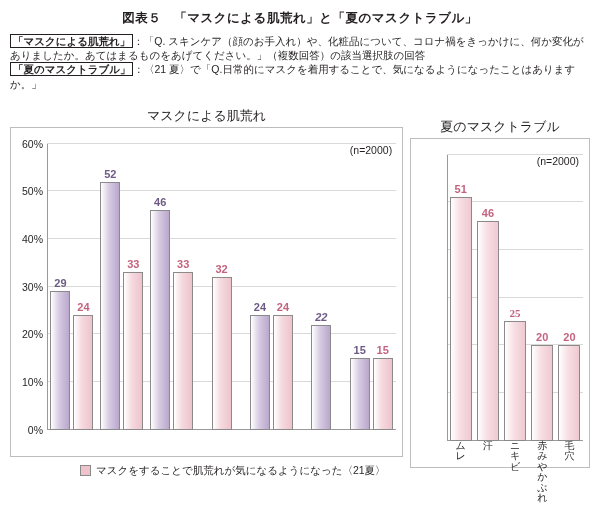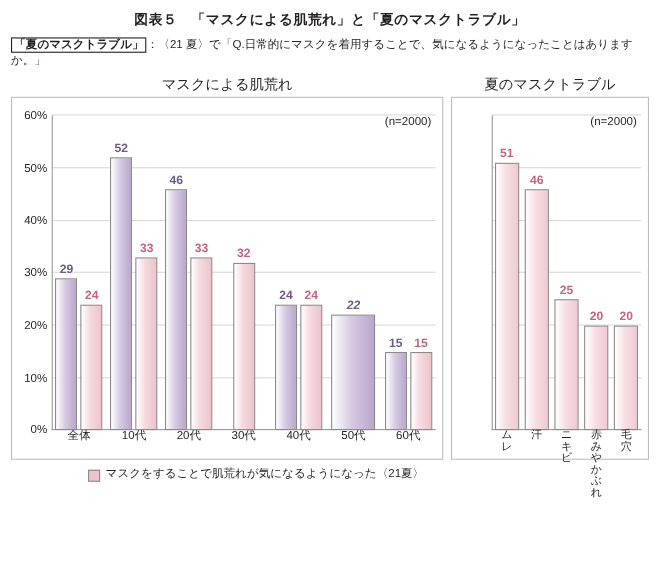--- a/index.html
+++ b/index.html
@@ -41,23 +41,23 @@
     font-weight: bold;
     display: inline-block;
     line-height: 1.15;
   }
   .note-indent {
     display: block;
     padding-left: 22px;
   }
   .charts {
     position: relative;
-    margin-top: 6px;
+    margin-top: 16px;
     display: flex;
-    align-items: flex-start;
+    align-items: center;
   }
   .chart-box {
     position: relative;
   }
   .chart-left {
     width: 400px;
   }
   .chart-right {
     width: 183px;
     margin-left: 7px;
@@ -208,20 +208,23 @@
   .swatch.k { background: #eec3cc; }
 </style>
 </head>
 <body>
 
 <div class="page">
 
   <div class="title">図表５　「マスクによる肌荒れ」と「夏のマスクトラブル」</div>
 
   <div class="note-block">
+    <span class="note-row">
+      <span class="boxed">「マスクによる肌荒れ」</span><span>：「Q. スキンケア（顔のお手入れ）や、化粧品について、コロナ禍をきっかけに、何か変化がありましたか。あてはまるものをあげてください。」（複数回答）の該当選択肢の回答</span>
+    </span>
     <span class="note-row">
       <span class="boxed">「夏のマスクトラブル」</span><span>：〈21 夏〉で「Q.日常的にマスクを着用することで、気になるようになったことはありますか。」</span>
     </span>
   </div>
 
   <div class="charts">
 
     <div class="chart-box chart-left">
       <div class="chart-title">マスクによる肌荒れ</div>
       <div class="plot-wrap plot-left">
@@ -284,45 +287,36 @@
                 <div class="bar s1" style="height: 40%; width: 20px;">
                   <div class="fill" style="height: 100%;"></div>
                   <div class="vlabel" style="bottom: 100%; margin-bottom: 2px;">24</div>
                 </div>
                 <div class="bar s2" style="height: 40%; width: 20px;">
                   <div class="fill" style="height: 100%;"></div>
                   <div class="vlabel" style="bottom: 100%; margin-bottom: 2px;">24</div>
                 </div>
               </div>
               <div class="group">
-                <div class="bar s1" style="height: 36.6667%; width: 40px; font-style: italic;">
+                <div class="bar s1" style="height: 36.6667%; width: 20px; font-style: italic;">
                   <div class="fill" style="height: 100%;"></div>
                   <div class="vlabel" style="bottom: 100%; margin-bottom: 2px;">22</div>
                 </div>
               </div>
               <div class="group">
                 <div class="bar s1" style="height: 25%; width: 20px;">
                   <div class="fill" style="height: 100%;"></div>
                   <div class="vlabel" style="bottom: 100%; margin-bottom: 2px;">15</div>
                 </div>
                 <div class="bar s2" style="height: 25%; width: 20px;">
                   <div class="fill" style="height: 100%;"></div>
                   <div class="vlabel" style="bottom: 100%; margin-bottom: 2px;">15</div>
                 </div>
               </div>
             </div>
-          </div>
-        <div class="xlabels" id="left-xlabels">
-            <div class="xlabel">全体</div>
-            <div class="xlabel">10代</div>
-            <div class="xlabel">20代</div>
-            <div class="xlabel">30代</div>
-            <div class="xlabel">40代</div>
-            <div class="xlabel">50代</div>
-            <div class="xlabel">60代</div>
           </div>
       </div>
       <div class="legend">
         <div class="legend-row">
           <span class="swatch k"></span>
           <span>マスクをすることで肌荒れが気になるようになった〈21夏〉</span>
         </div>
       </div>
     </div>
 
@@ -349,21 +343,21 @@
               </div>
               <div class="group">
                 <div class="bar r1" style="height: 76.6667%; width: 22px;">
                   <div class="fill" style="height: 100%;"></div>
                   <div class="vlabel" style="bottom: 100%; margin-bottom: 2px;">46</div>
                 </div>
               </div>
               <div class="group">
                 <div class="bar r1" style="height: 41.6667%; width: 22px;">
                   <div class="fill" style="height: 100%;"></div>
-                  <div class="vlabel" style="bottom: 100%; margin-bottom: 2px;">25</div>
+                  <div class="vlabel" style="bottom: 100%; margin-bottom: 2px; font-family: Liberation Serif, serif;">25</div>
                 </div>
               </div>
               <div class="group">
                 <div class="bar r1" style="height: 33.3333%; width: 22px;">
                   <div class="fill" style="height: 100%;"></div>
                   <div class="vlabel" style="bottom: 100%; margin-bottom: 2px;">20</div>
                 </div>
               </div>
               <div class="group">
                 <div class="bar r1" style="height: 33.3333%; width: 22px;">

